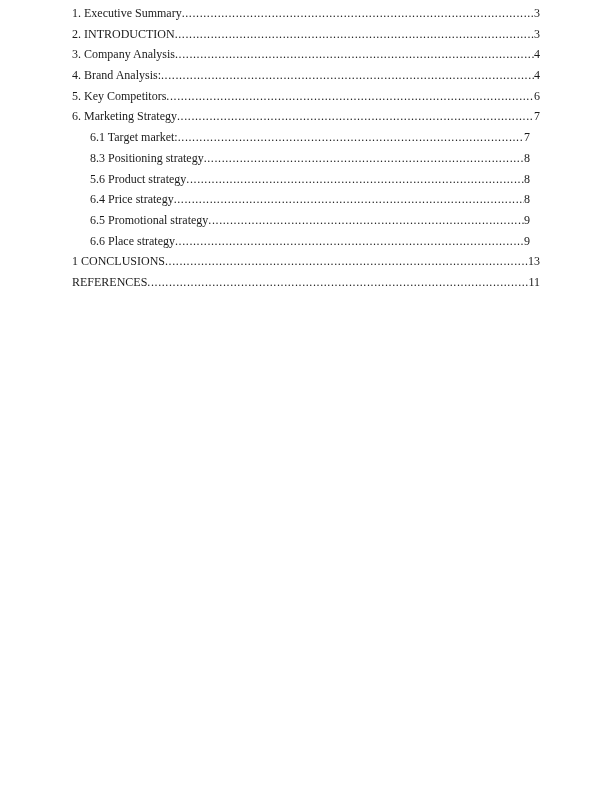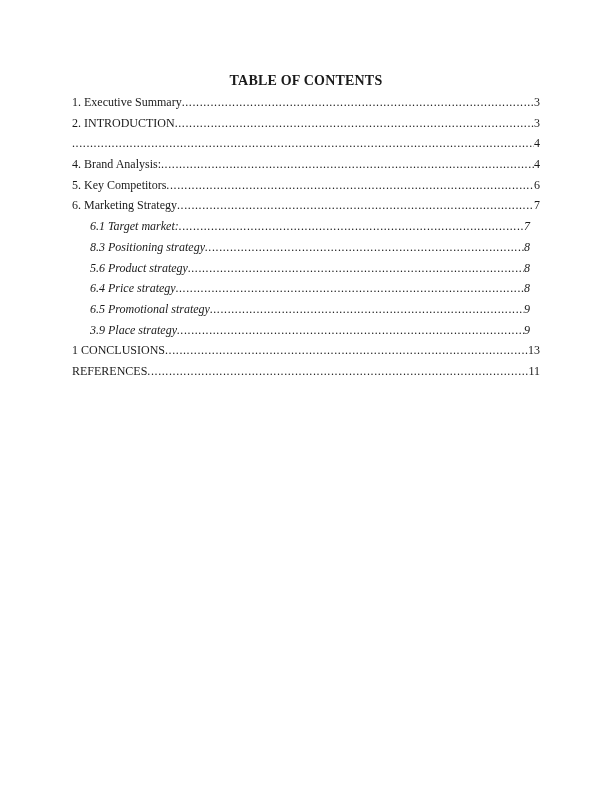--- a/index.html
+++ b/index.html
@@ -37,57 +37,56 @@
     display: flex;
     align-items: flex-start;
     line-height: 20.7px;
     height: 20.7px;
     white-space: nowrap;
     cursor: default;
   }
   .toc-row.level-1 {
     margin-left: 18px;
     margin-right: 10px;
-    font-style: italic;
   }
   .toc-label {
     flex: 0 0 auto;
   }
   .dots {
     flex: 1 1 auto;
     min-width: 0;
     overflow: hidden;
     letter-spacing: 0.6px;
   }
   .pagenum {
     flex: 0 0 auto;
     text-align: right;
   }
 </style>
 </head>
 <body>
 
 <div class="page">
 
-  <div class="doc-title">TABLE OF CONTENTS</div>
 
   <div class="toc">
     <div class="toc-row">
       <span class="toc-label">1. Executive Summary</span>
       <span class="dots">............................................................................................................................................................................................................................................................................................................</span>
       <span class="pagenum">3</span>
     </div>
 
     <div class="toc-row">
       <span class="toc-label">2. INTRODUCTION</span>
       <span class="dots">............................................................................................................................................................................................................................................................................................................</span>
       <span class="pagenum">3</span>
     </div>
 
     <div class="toc-row">
+      <span class="toc-label">3. Company Analysis</span>
       <span class="dots">............................................................................................................................................................................................................................................................................................................</span>
       <span class="pagenum">4</span>
     </div>
 
     <div class="toc-row">
       <span class="toc-label">4. Brand Analysis:</span>
       <span class="dots">............................................................................................................................................................................................................................................................................................................</span>
       <span class="pagenum">4</span>
     </div>
 
@@ -127,21 +126,21 @@
       <span class="pagenum">8</span>
     </div>
 
     <div class="toc-row level-1">
       <span class="toc-label">6.5 Promotional strategy</span>
       <span class="dots">............................................................................................................................................................................................................................................................................................................</span>
       <span class="pagenum">9</span>
     </div>
 
     <div class="toc-row level-1">
-      <span class="toc-label">3.9 Place strategy</span>
+      <span class="toc-label">6.6 Place strategy</span>
       <span class="dots">............................................................................................................................................................................................................................................................................................................</span>
       <span class="pagenum">9</span>
     </div>
 
     <div class="toc-row">
       <span class="toc-label">1 CONCLUSIONS</span>
       <span class="dots">............................................................................................................................................................................................................................................................................................................</span>
       <span class="pagenum">13</span>
     </div>
 

